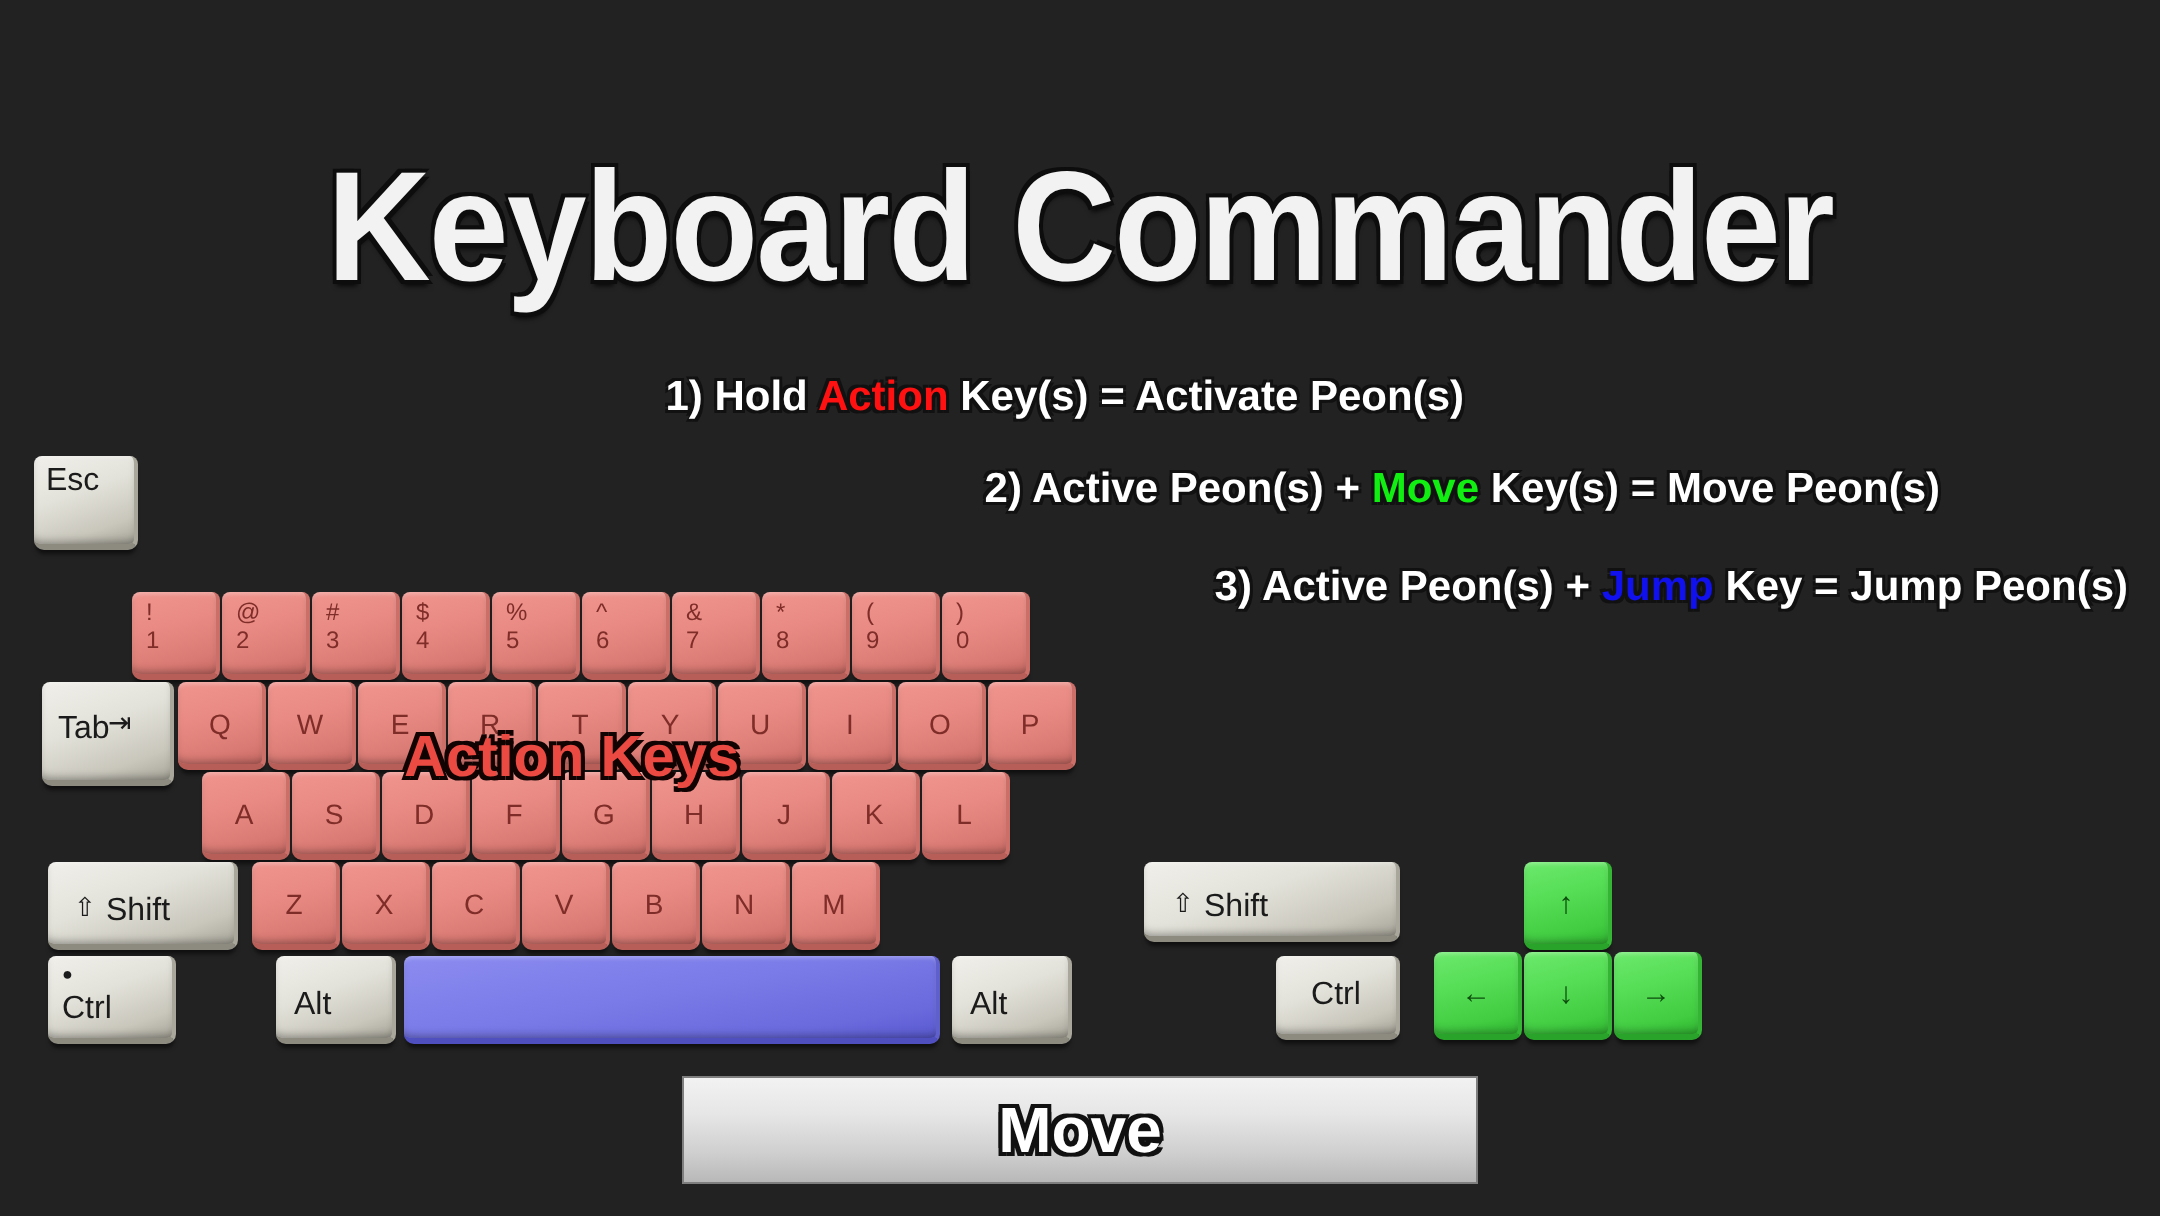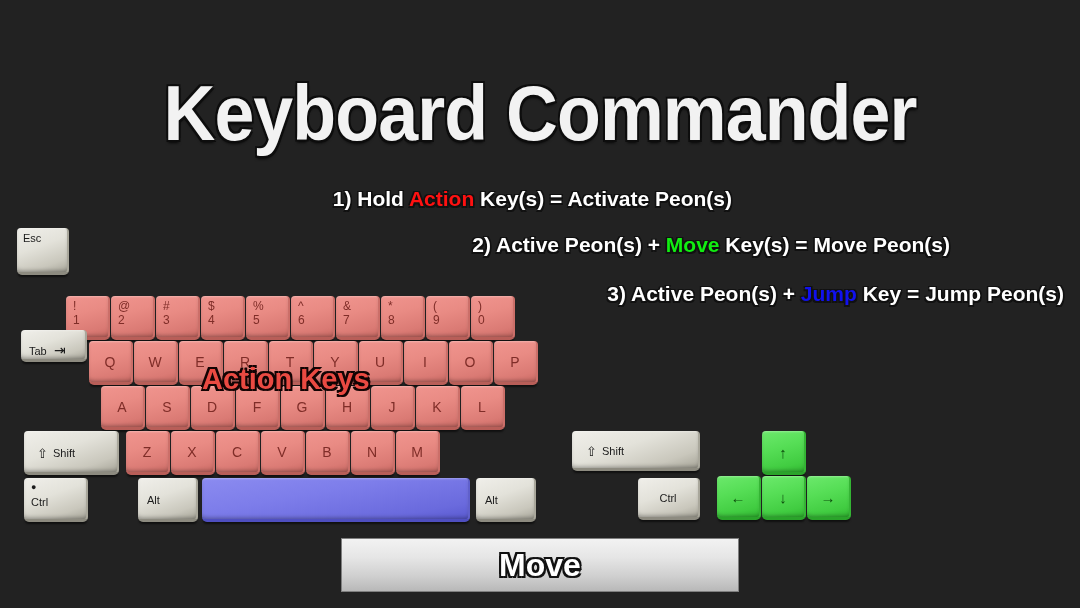--- a/index.html
+++ b/index.html
@@ -30,21 +30,21 @@
   .instr {
     position:absolute; right:20px;
     font-family:"Liberation Sans Narrow","Liberation Sans",sans-serif;
     font-size:21px; font-weight:bold; color:#ffffff;
     white-space:nowrap; letter-spacing:0px;
     text-shadow:
       -1.5px -1.5px 0 #111, 1.5px -1.5px 0 #111,
       -1.5px  1.5px 0 #111, 1.5px  1.5px 0 #111;
   }
   #instr1 { top:187px; right:348px; }
-  #instr2 { top:233px; right:130px; }
+  #instr2 { top:233px; right:110px; }
   #instr3 { top:282px; right:16px; }
   .kw-action { color:#ff1111; }
   .kw-move   { color:#11ee11; }
   .kw-jump   { color:#1111ee; }
 
   
   .key {
     position:absolute;
     border-radius:4px 4px 5px 5px;
     box-shadow:
@@ -59,21 +59,21 @@
     line-height:1;
     user-select:none;
   }
 
   
   .key.gray {
     background:linear-gradient(160deg,#f0efea 0%,#e3e2da 42%,#c9c7bc 78%,#a8a69a 100%);
     border-bottom:3px solid #8d8b80;
     border-right:2px solid #a9a79b;
   }
-  .key.gray .lbl { color:#1b1b1b; font-size:11px; font-weight:normal; }
+  .key.gray .lbl { color:#1b1b1b; font-size:16px; font-weight:normal; }
 
   
   .key.red {
     background:linear-gradient(165deg,#f0948e 0%,#e98b84 40%,#da7a74 80%,#c96a64 100%);
     border-bottom:3px solid #b85e58;
     border-right:2px solid #cc6f69;
   }
   .key.red .lbl { color:#7f2d28; font-size:14px; font-weight:normal; }
   .key.red .lbl.num { font-size:12px; }
 
@@ -193,21 +193,21 @@
   </div>
   <div class="key red" style="left:426px; top:296px; width:44px; height:44px;">
     <span class="lbl num legend-top">(</span>
     <span class="lbl num legend-bot">9</span>
   </div>
   <div class="key red" style="left:471px; top:296px; width:44px; height:44px;">
     <span class="lbl num legend-top">)</span>
     <span class="lbl num legend-bot">0</span>
   </div>
 
-  <div class="key gray" style="left:21px; top:330px; width:66px; height:32px;">
+  <div class="key gray" style="left:21px; top:341px; width:66px; height:52px;">
     <span class="lbl" style="left:8px; top:16px;">Tab</span>
     <span class="lbl sym" style="left:33px; top:13px; font-size:14px;">⇥</span>
   </div>
   <div class="key red" style="left:89px; top:341px; width:44px; height:44px;">
       <span class="lbl c">Q</span>
     </div>
   <div class="key red" style="left:134px; top:341px; width:44px; height:44px;">
       <span class="lbl c">W</span>
     </div>
   <div class="key red" style="left:179px; top:341px; width:44px; height:44px;">

